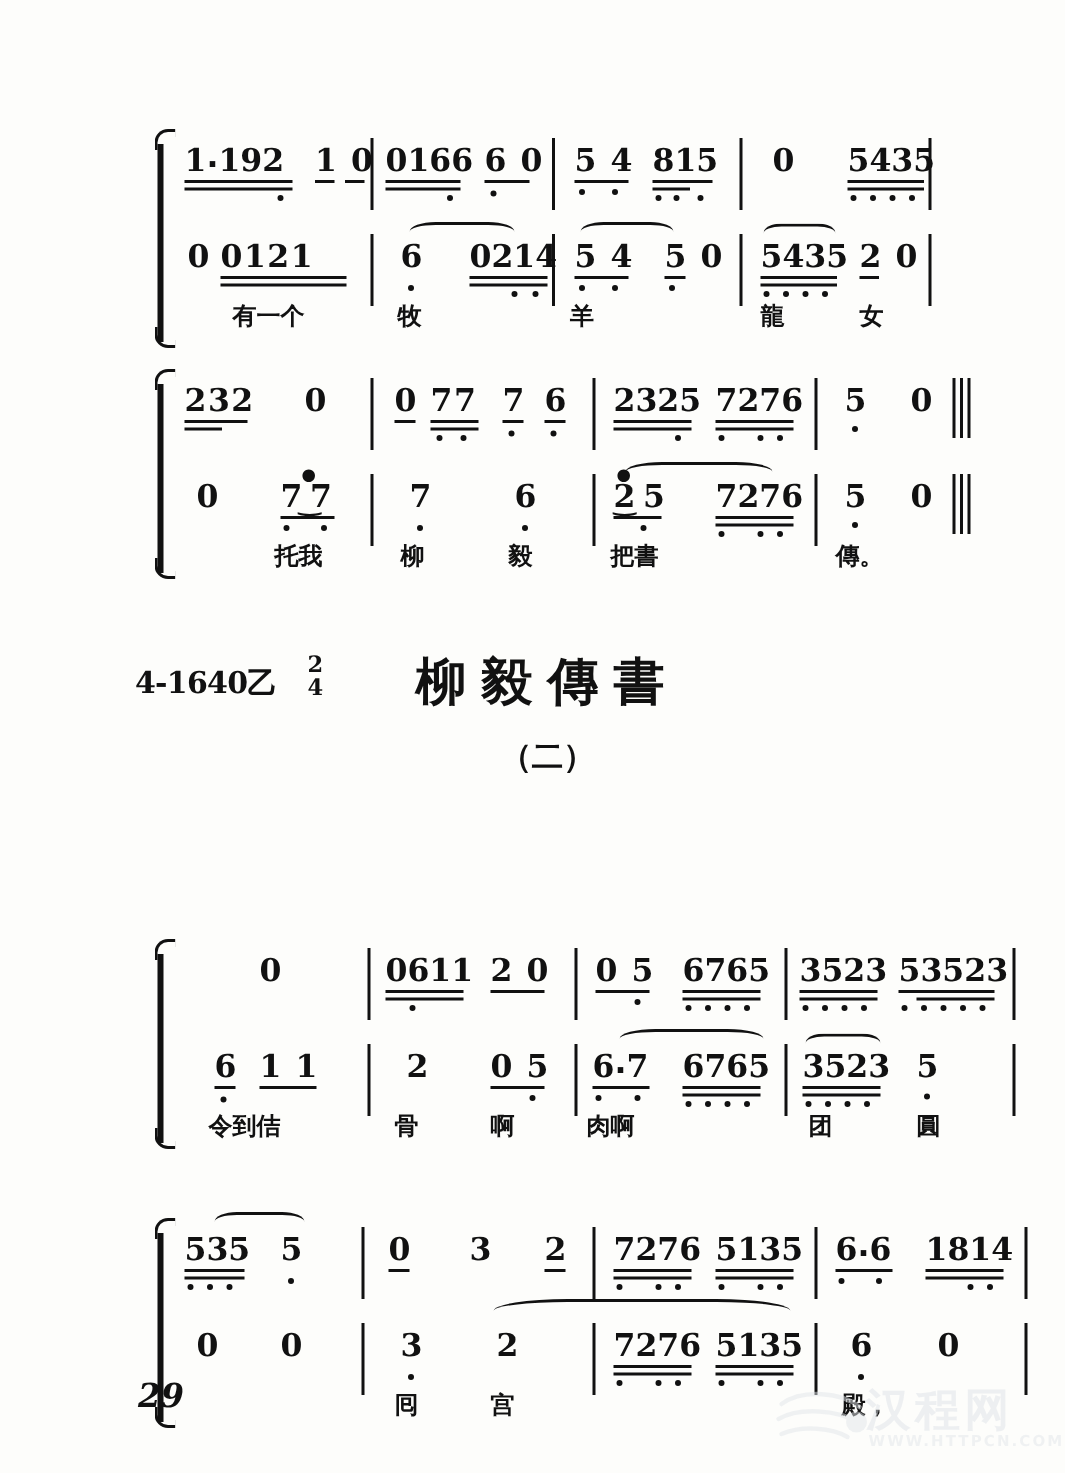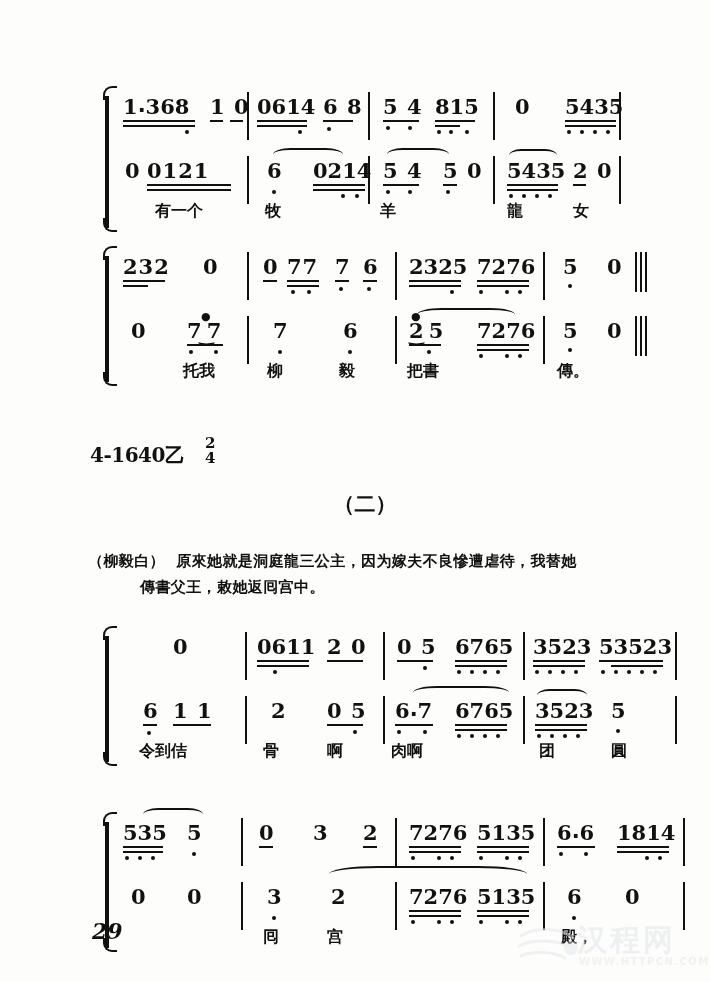--- a/index.html
+++ b/index.html
@@ -122,41 +122,41 @@
 
   <div class="system" style="top:90px;">
     <div class="brace">
       <div class="bar" style="height:132px;"></div>
       <div class="hookT"></div>
       <div class="hookB" style="top:128px;"></div>
     </div>
 
     <div class="voice">
       <div class="grp" style="left:28px;top:6px;">
-        <span class="num">1</span><span class="mdot">·</span><span class="num">368</span>
+        <span class="num">1</span><span class="mdot">·</span><span class="num">192</span>
         <div class="beam" style="left:0;top:24px;width:72px;"></div>
         <div class="beam" style="left:0;top:29px;width:72px;"></div>
         <div class="odot" style="left:62px;top:34px;"></div>
       </div>
       <div class="grp" style="left:115px;top:6px;">
         <span class="num sp">1 0</span>
         <div class="beam" style="left:0;top:24px;width:13px;"></div>
         <div class="beam" style="left:20px;top:24px;width:13px;"></div>
       </div>
 
       <div class="barline" style="left:152px;height:48px;"></div>
 
       <div class="grp" style="left:162px;top:6px;">
-        <span class="num">0614</span>
+        <span class="num">0166</span>
         <div class="beam" style="left:0;top:24px;width:50px;"></div>
         <div class="beam" style="left:0;top:29px;width:50px;"></div>
         <div class="odot" style="left:41px;top:34px;"></div>
       </div>
       <div class="grp" style="left:228px;top:6px;">
-        <span class="num sp">6 8</span>
+        <span class="num sp">6 0</span>
         <div class="beam" style="left:0;top:24px;width:30px;"></div>
         <div class="odot" style="left:4px;top:31px;"></div>
       </div>
 
       <div class="barline" style="left:273px;height:48px;"></div>
 
       <div class="grp" style="left:288px;top:6px;">
         <span class="num sp">5 4</span>
         <div class="beam" style="left:0;top:24px;width:36px;"></div>
         <div class="odot" style="left:3px;top:30px;"></div>
@@ -399,27 +399,24 @@
       <div class="lyr" style="left:462px;top:48px;">傳。</div>
     </div>
   </div>
 
   <div class="titleblock">
     <div class="cat">4-1640乙</div>
     <div class="meter">
       <i>2</i>
       <i class="den">4</i>
     </div>
+    <div class="maintitle">柳毅傳書</div>
   </div>
   <div class="subtitle">（二）</div>
 
-  <div class="dialogue">
-    <span>（柳毅白）</span>&nbsp;&nbsp;<span>原來她就是洞庭龍三公主，因为嫁夫不良慘遭虐待，我替她</span>
-    <span class="l2">傳書父王，敕她返囘宫中。</span>
-  </div>
 
   <div class="system" style="top:630px;">
     <div class="brace">
       <div class="bar" style="height:126px;"></div>
       <div class="hookT"></div>
       <div class="hookB" style="top:122px;"></div>
     </div>
 
     <div class="voice">
       <div class="grp" style="left:78px;top:6px;">

